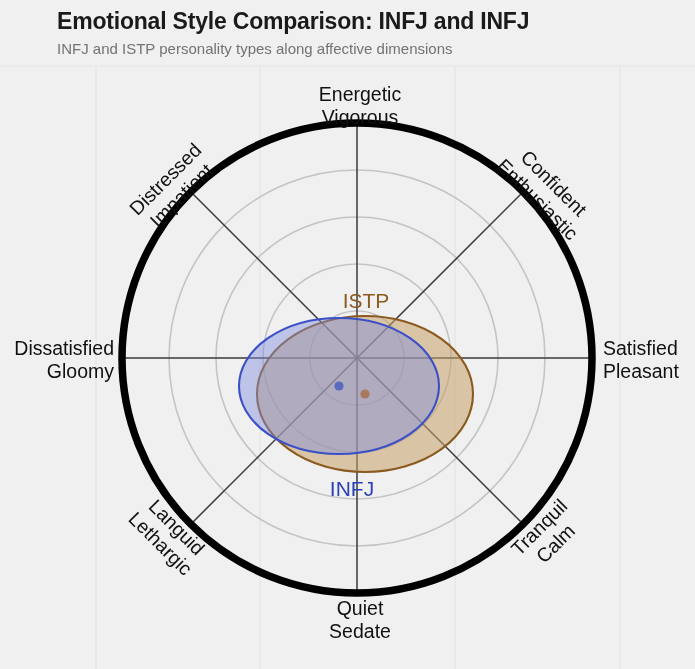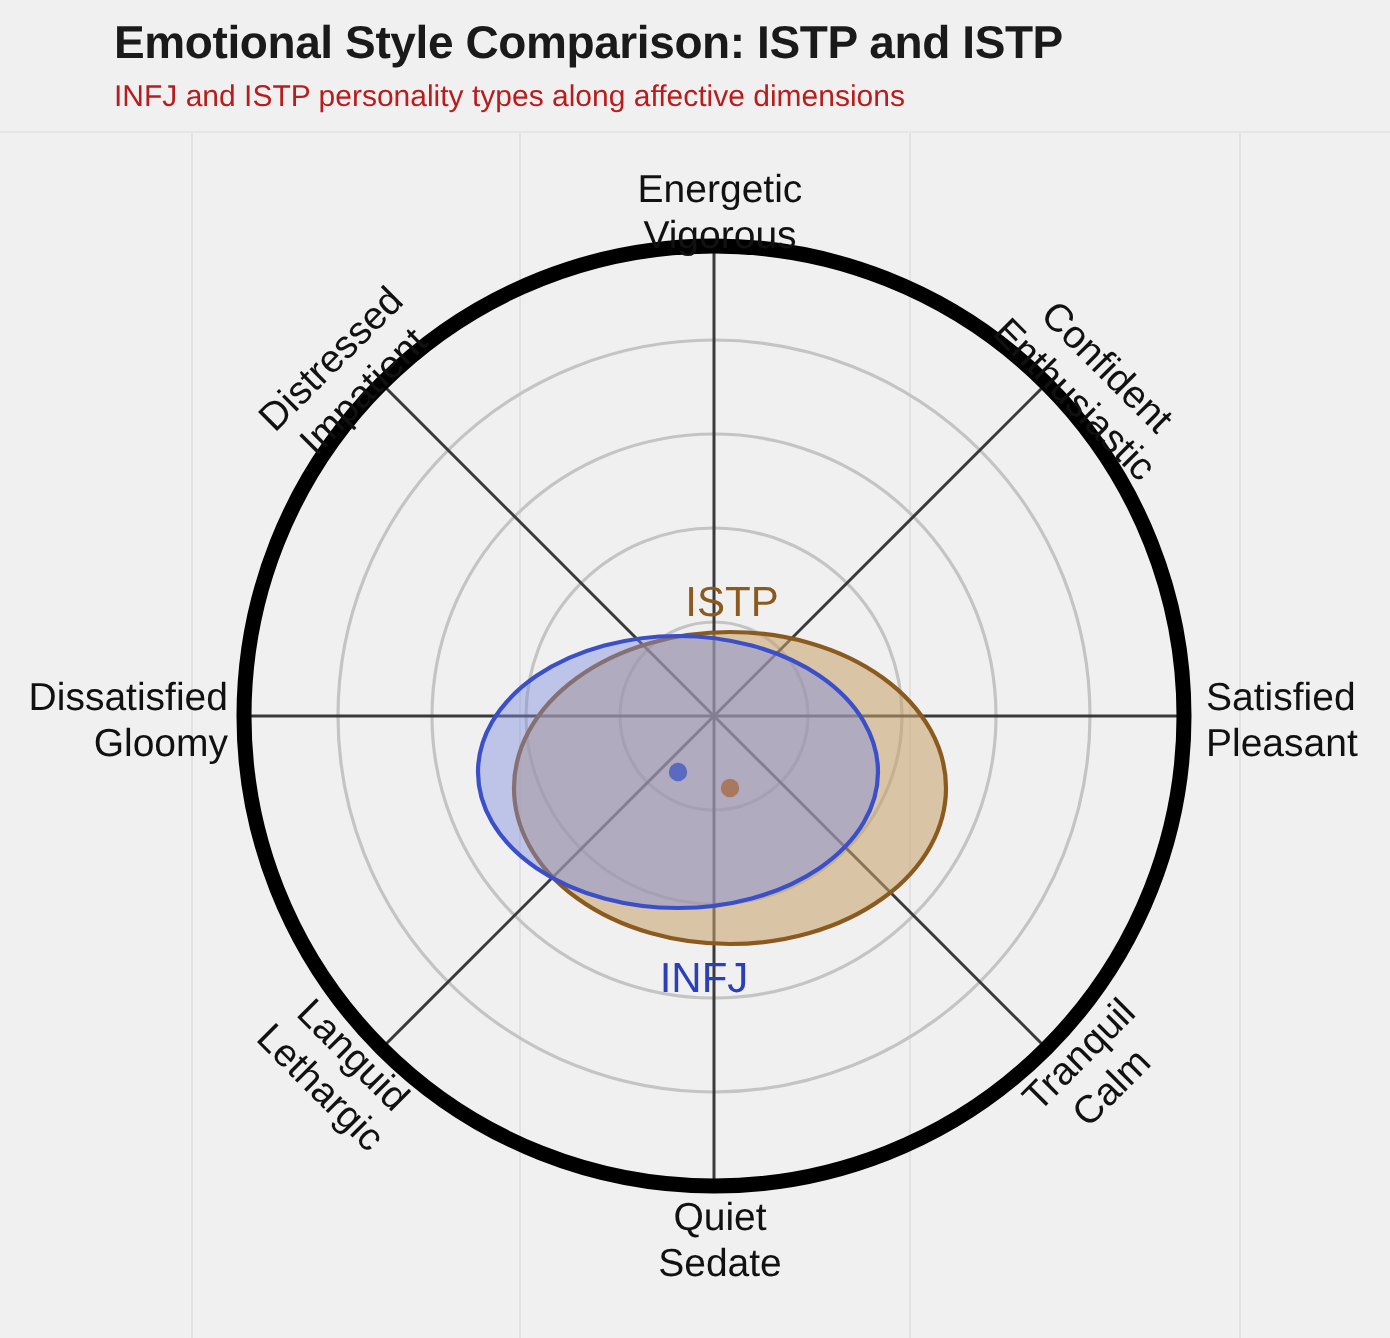--- a/index.html
+++ b/index.html
@@ -28,21 +28,21 @@
     font-weight: bold;
     color: #1a1a1a;
     letter-spacing: -0.2px;
     white-space: nowrap;
   }
   #chart-subtitle {
     position: absolute;
     left: 57px;
     top: 40px;
     font-size: 15px;
-    color: #b91c1c;
+    color: #737373;
     white-space: nowrap;
   }
   #plot-svg {
     position: absolute;
     left: 0;
     top: 0;
     width: 695px;
     height: 669px;
   }
   .axis-label {
@@ -53,21 +53,21 @@
   .series-label {
     font-size: 21px;
     font-family: "Liberation Sans", sans-serif;
   }
 </style>
 </head>
 <body>
 
 <div id="root">
 
-  <div id="chart-title">Emotional Style Comparison: ISTP and ISTP</div>
+  <div id="chart-title">Emotional Style Comparison: INFJ and INFJ</div>
   <div id="chart-subtitle">INFJ and ISTP personality types along affective dimensions</div>
 
   <svg id="plot-svg" viewBox="0 0 695 669" xmlns="http://www.w3.org/2000/svg">
 
     <g>
       <line x1="96" y1="66" x2="96" y2="669" stroke="#e2e2e2" stroke-width="1"></line>
       <line x1="260" y1="66" x2="260" y2="669" stroke="#e2e2e2" stroke-width="1"></line>
       <line x1="455" y1="66" x2="455" y2="669" stroke="#e2e2e2" stroke-width="1"></line>
       <line x1="620" y1="66" x2="620" y2="669" stroke="#e2e2e2" stroke-width="1"></line>
       <line x1="0" y1="66" x2="695" y2="66" stroke="#e6e6e6" stroke-width="1"></line>

